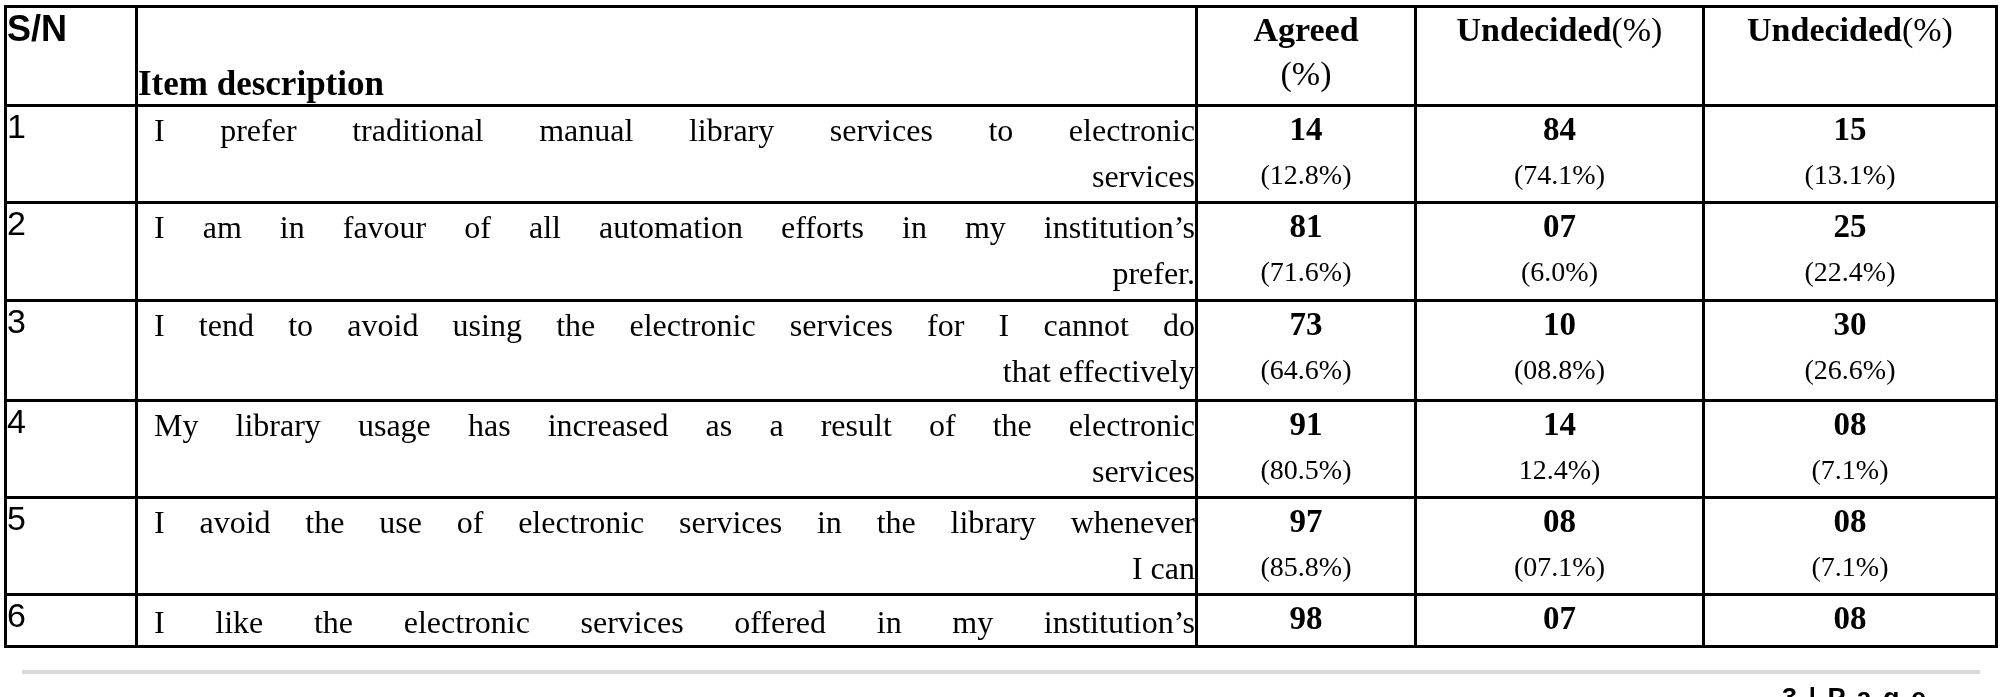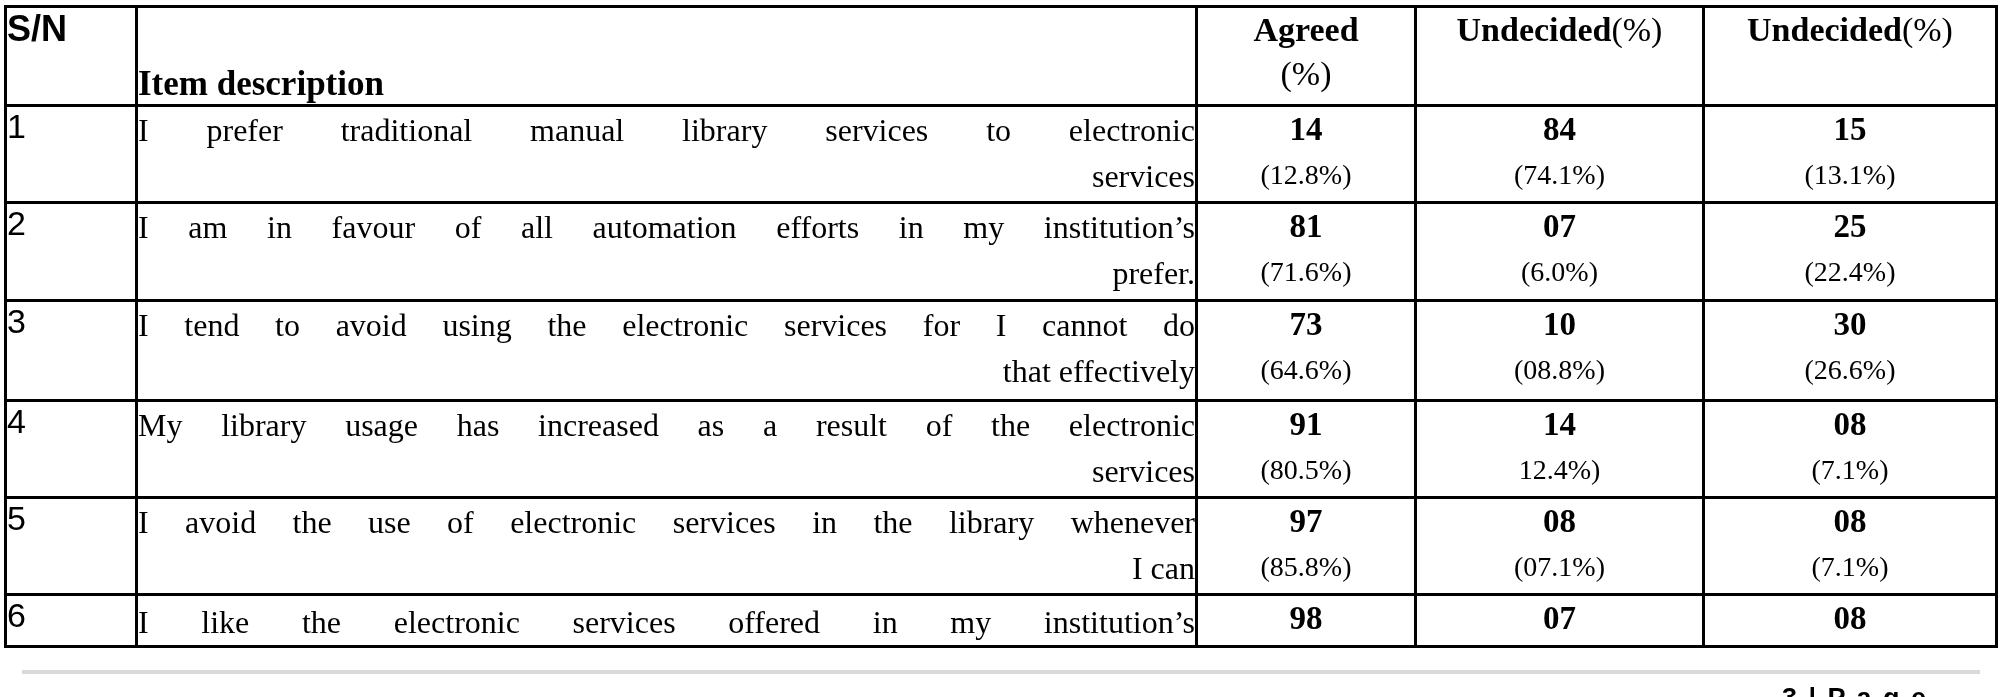--- a/index.html
+++ b/index.html
@@ -61,20 +61,21 @@
   }
   .c-item {
     font-size: 32px;
     line-height: 46px;
     padding: 7px 16px 0 26px;
   }
   .c-item .l1 {
     display: block;
     text-align: justify;
     text-align-last: justify;
+    padding-left: 16px;
   }
   .c-item .l2 { display: block; text-align: right; }
   .c-val {
     text-align: center;
     padding-top: 6px;
   }
   .c-val .num {
     display: block;
     font-weight: bold;
     font-size: 33px;

